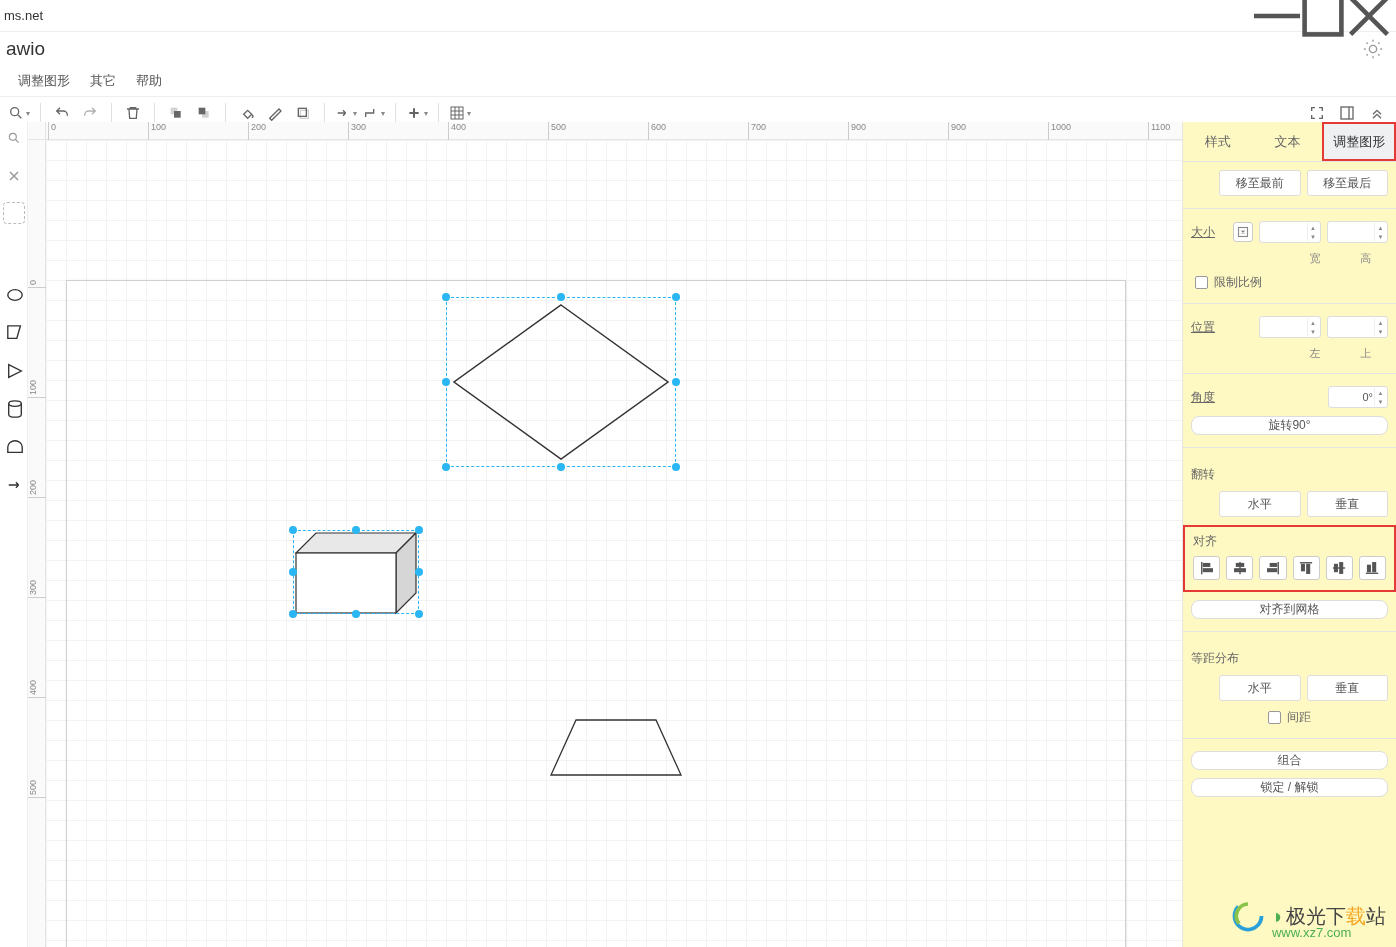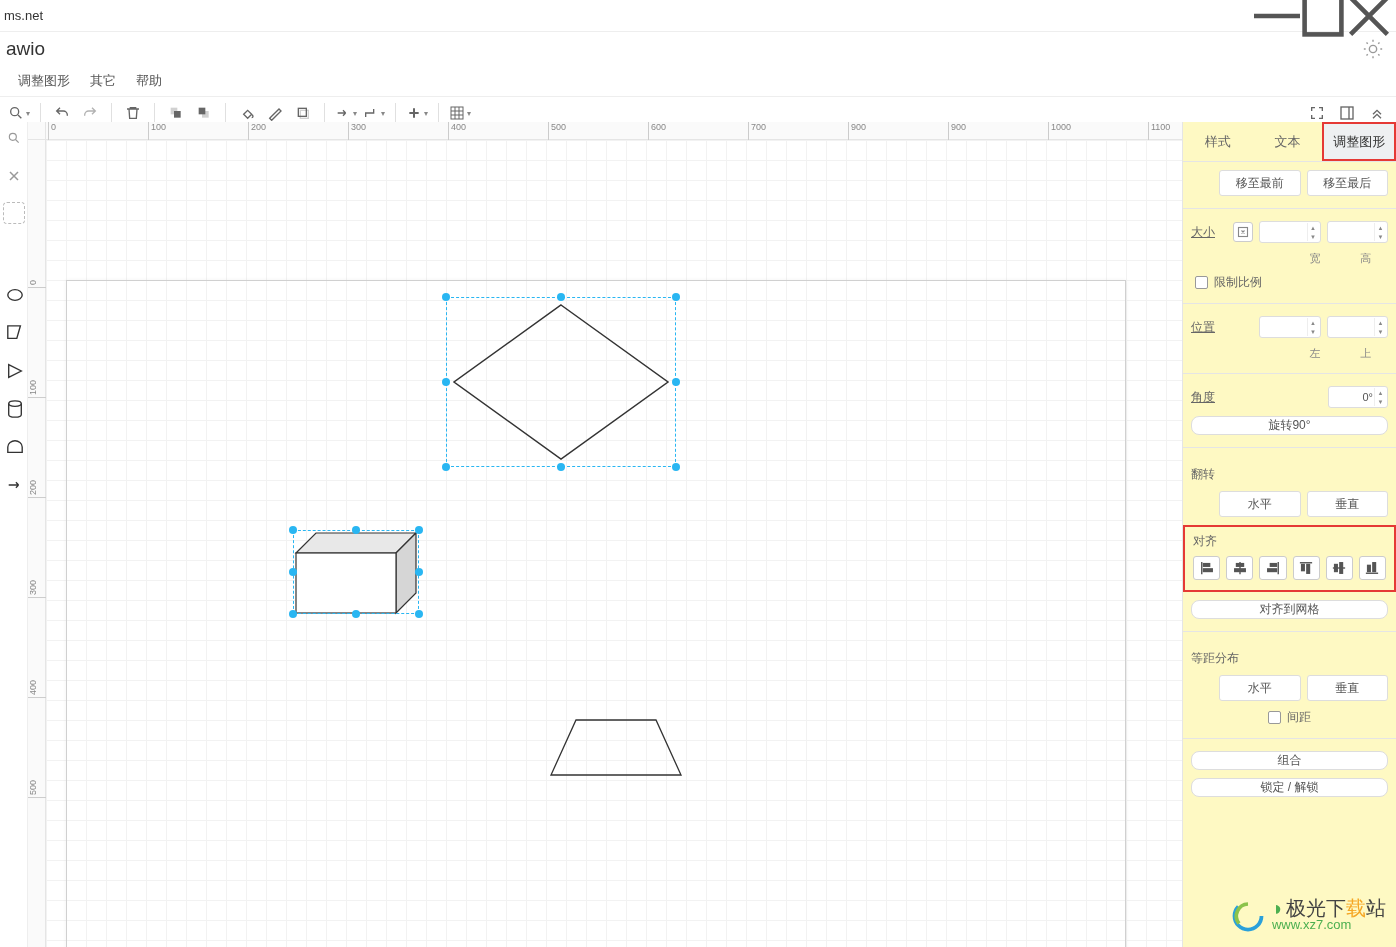--- a/index.html
+++ b/index.html
@@ -87,21 +87,21 @@
   .checkbox-row { display:flex; align-items:center; gap:6px; font-size:12px; color:#666; justify-content:center;}
   .checkbox-row.left { justify-content:flex-start; padding-left:4px; }
   .cb { width:13px; height:13px; border:1px solid #999; border-radius:2px; background:#fff; }
   .align-row { display:flex; gap:6px; }
   .align-btn { width:28px; height:24px; background:#fff; border:1px solid #ccc; border-radius:3px; display:flex;align-items:center;justify-content:center; cursor:pointer;}
   .align-btn svg { width:14px; height:14px; }
   .sec-boxed { border: 2px solid #e53935; margin: 0 -8px; padding: 6px 8px 10px 8px; }
   .autosize-ic { width:20px; height:20px; border:1px solid #ccc; border-radius:3px; display:flex;align-items:center;justify-content:center; background:#fff;}
 
   
-  .watermark { position:absolute; right:10px; bottom:8px; display:flex; align-items:flex-start; gap:6px; font-size:20px; font-family: "Microsoft YaHei", sans-serif;}
+  .watermark { position:absolute; right:10px; bottom:8px; display:flex; align-items:flex-end; gap:6px; font-size:20px; font-family: "Microsoft YaHei", sans-serif;}
   .watermark .wm-logo svg { width:36px; height:36px; }
   .watermark .wm-text { display:flex; flex-direction:column; line-height:1;}
   .watermark .l1 { color:#444; font-weight:500; font-size:20px; position:relative;}
   .watermark .l1::before { content:"◗"; color:#4caf50; margin-right:2px;}
   .watermark .l1 span.o { color:#f5a623; }
   .watermark .l2 { color:#4caf50; font-size:13px; }
 </style>
 </head>
 <body>
 

